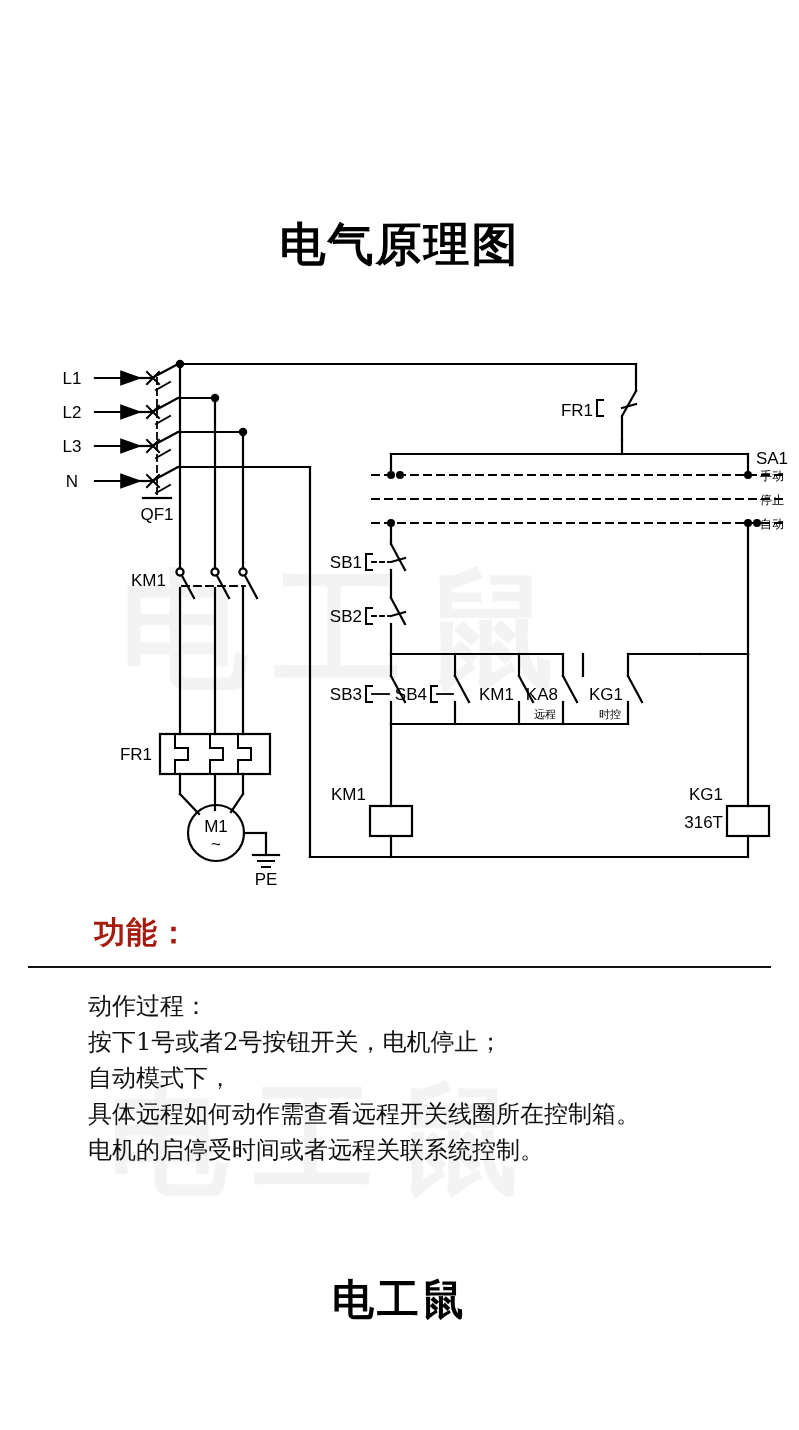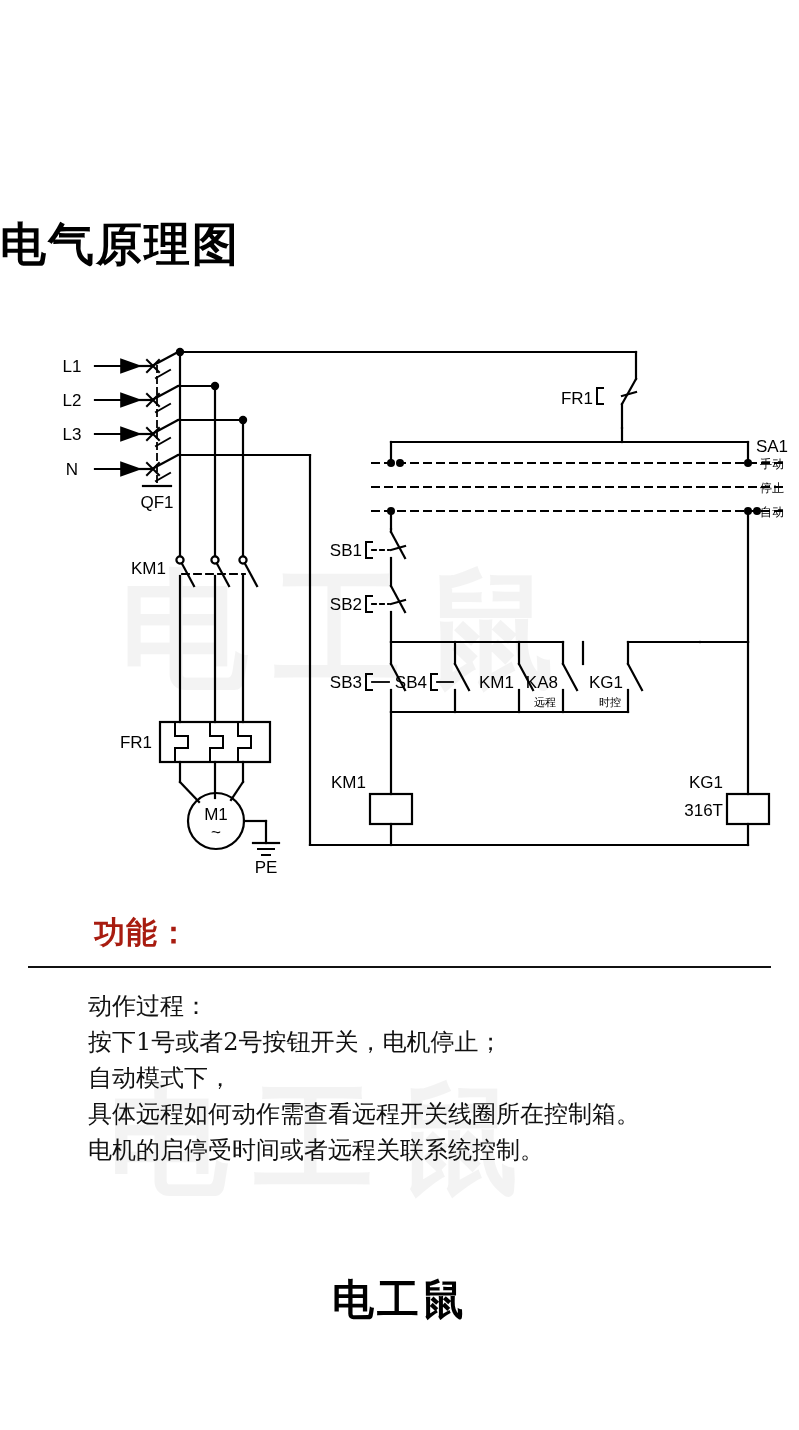--- a/index.html
+++ b/index.html
@@ -9,29 +9,30 @@
     font-family:"Liberation Serif","DejaVu Serif",serif;
     color:#111;
     position:relative;
     overflow:hidden;
   }
   .page{position:relative;width:799px;height:1430px;}
 
   
   .title{
     position:absolute;left:0;top:214px;width:799px;
+    text-align:center;
     font-family:"DejaVu Serif","Liberation Serif",serif;
     font-weight:700;
     font-size:46px;
     letter-spacing:2px;
     color:#000;
   }
 
   
-  .schematic{position:absolute;left:0;top:324px;width:766px;height:570px;}
+  .schematic{position:absolute;left:0;top:336px;width:766px;height:570px;}
   .schematic svg{display:block;}
 
   
   .func-head{
     position:absolute;left:94px;top:912px;
     font-family:"DejaVu Serif","Liberation Serif",serif;
     font-weight:700;font-size:31px;
     color:#a81c10;
     letter-spacing:1px;
   }

